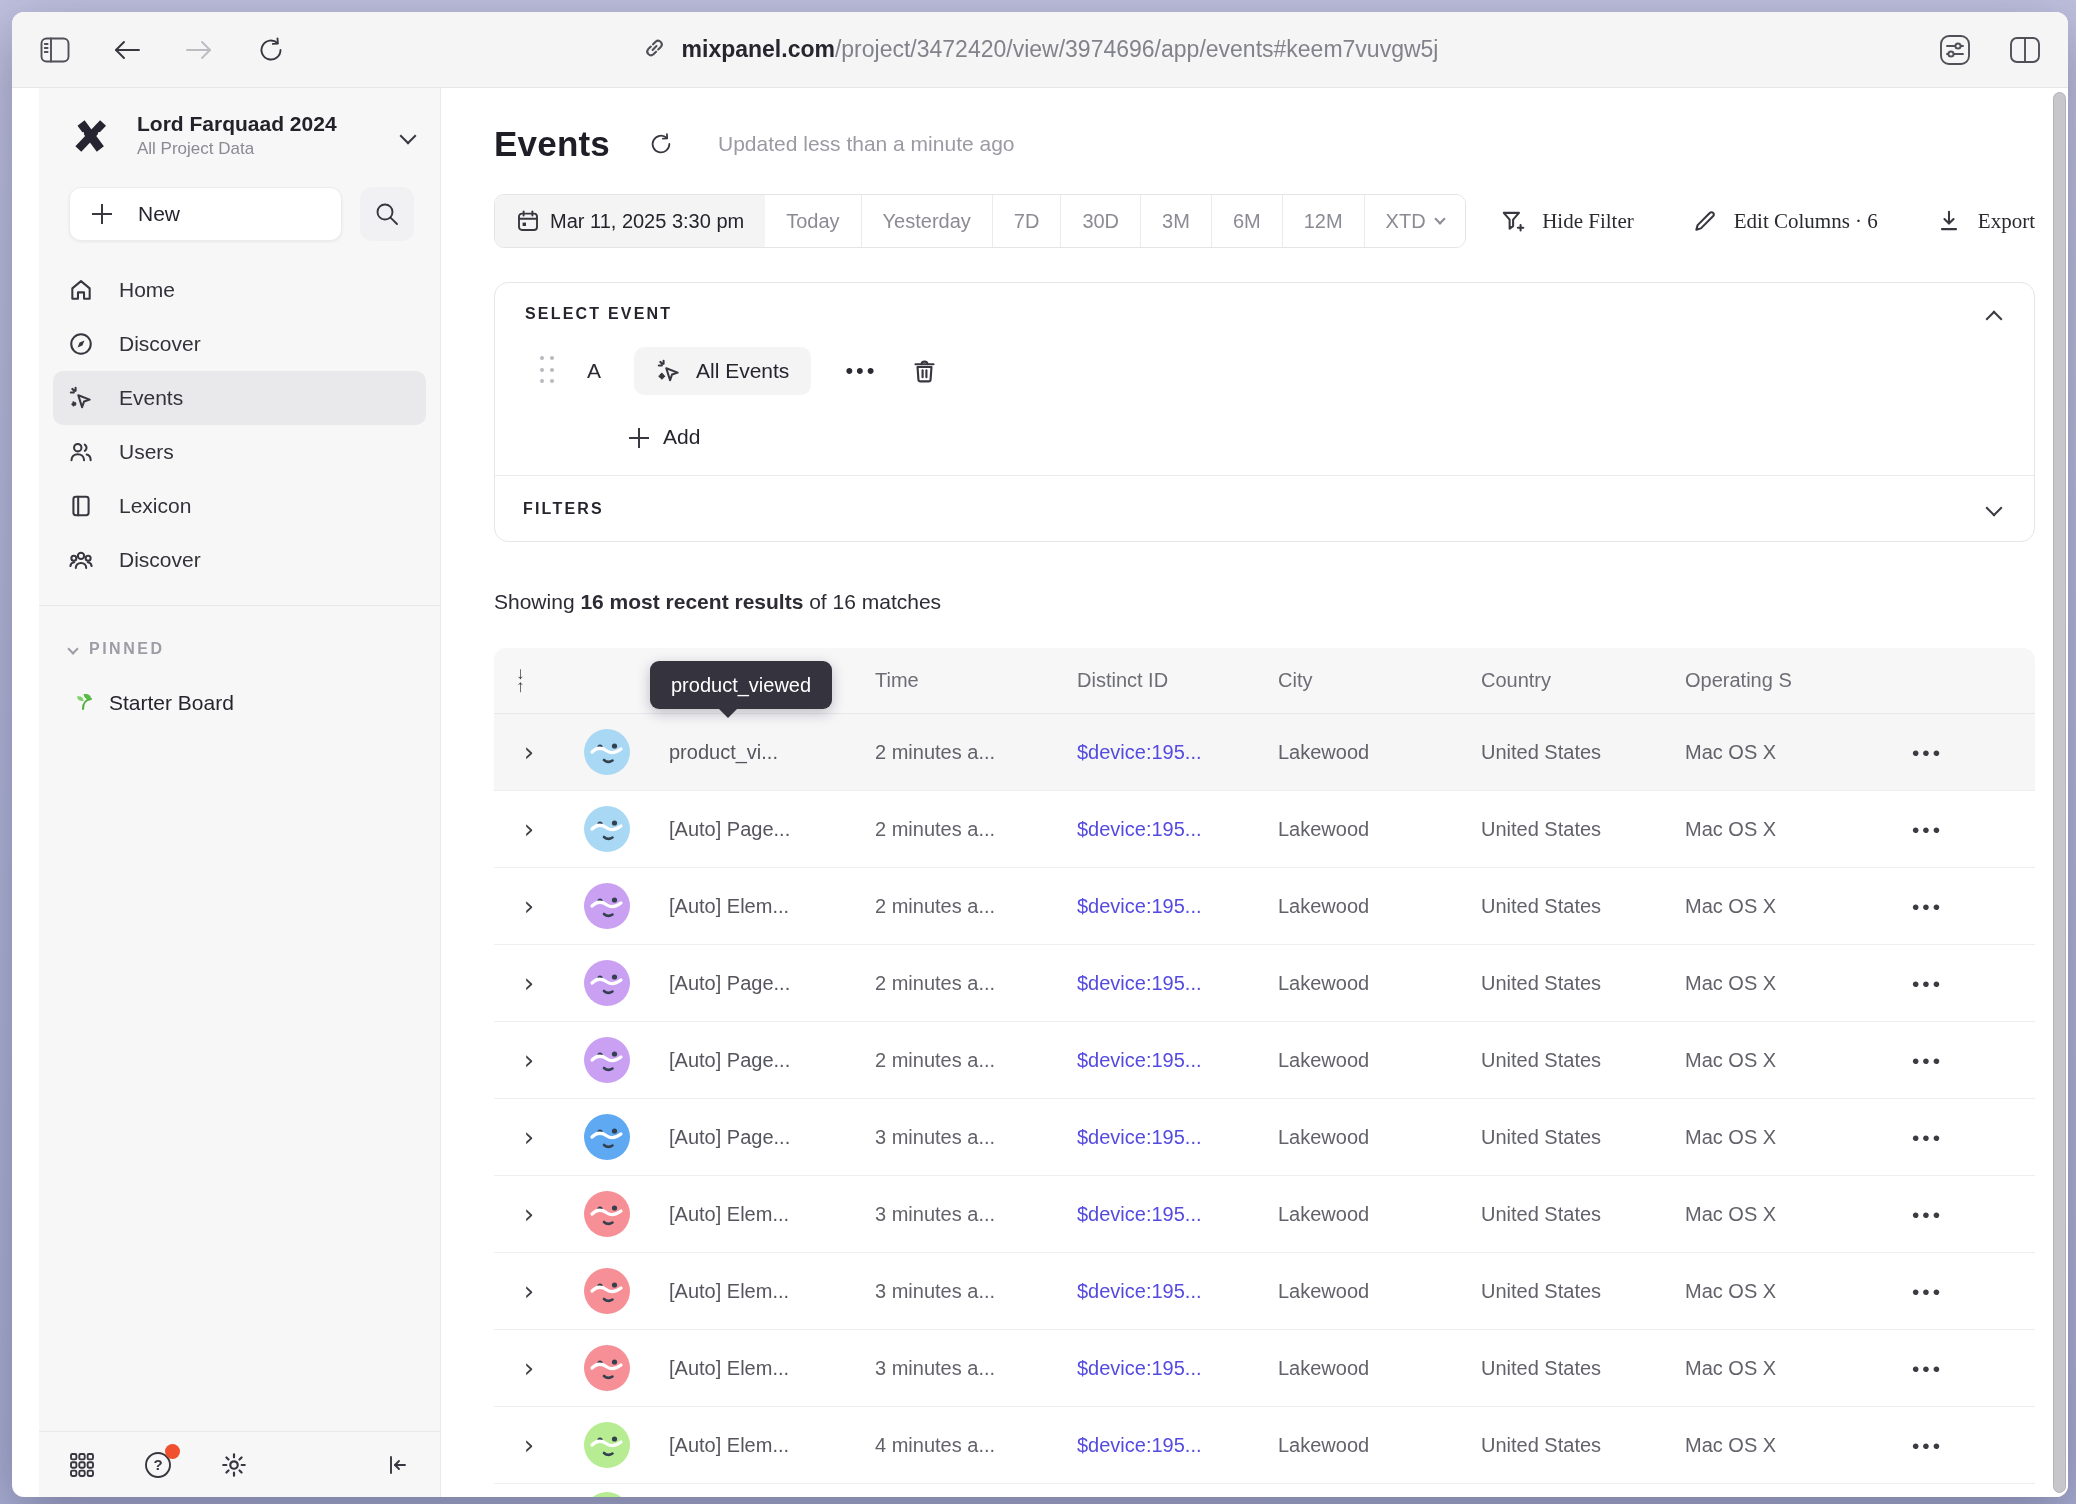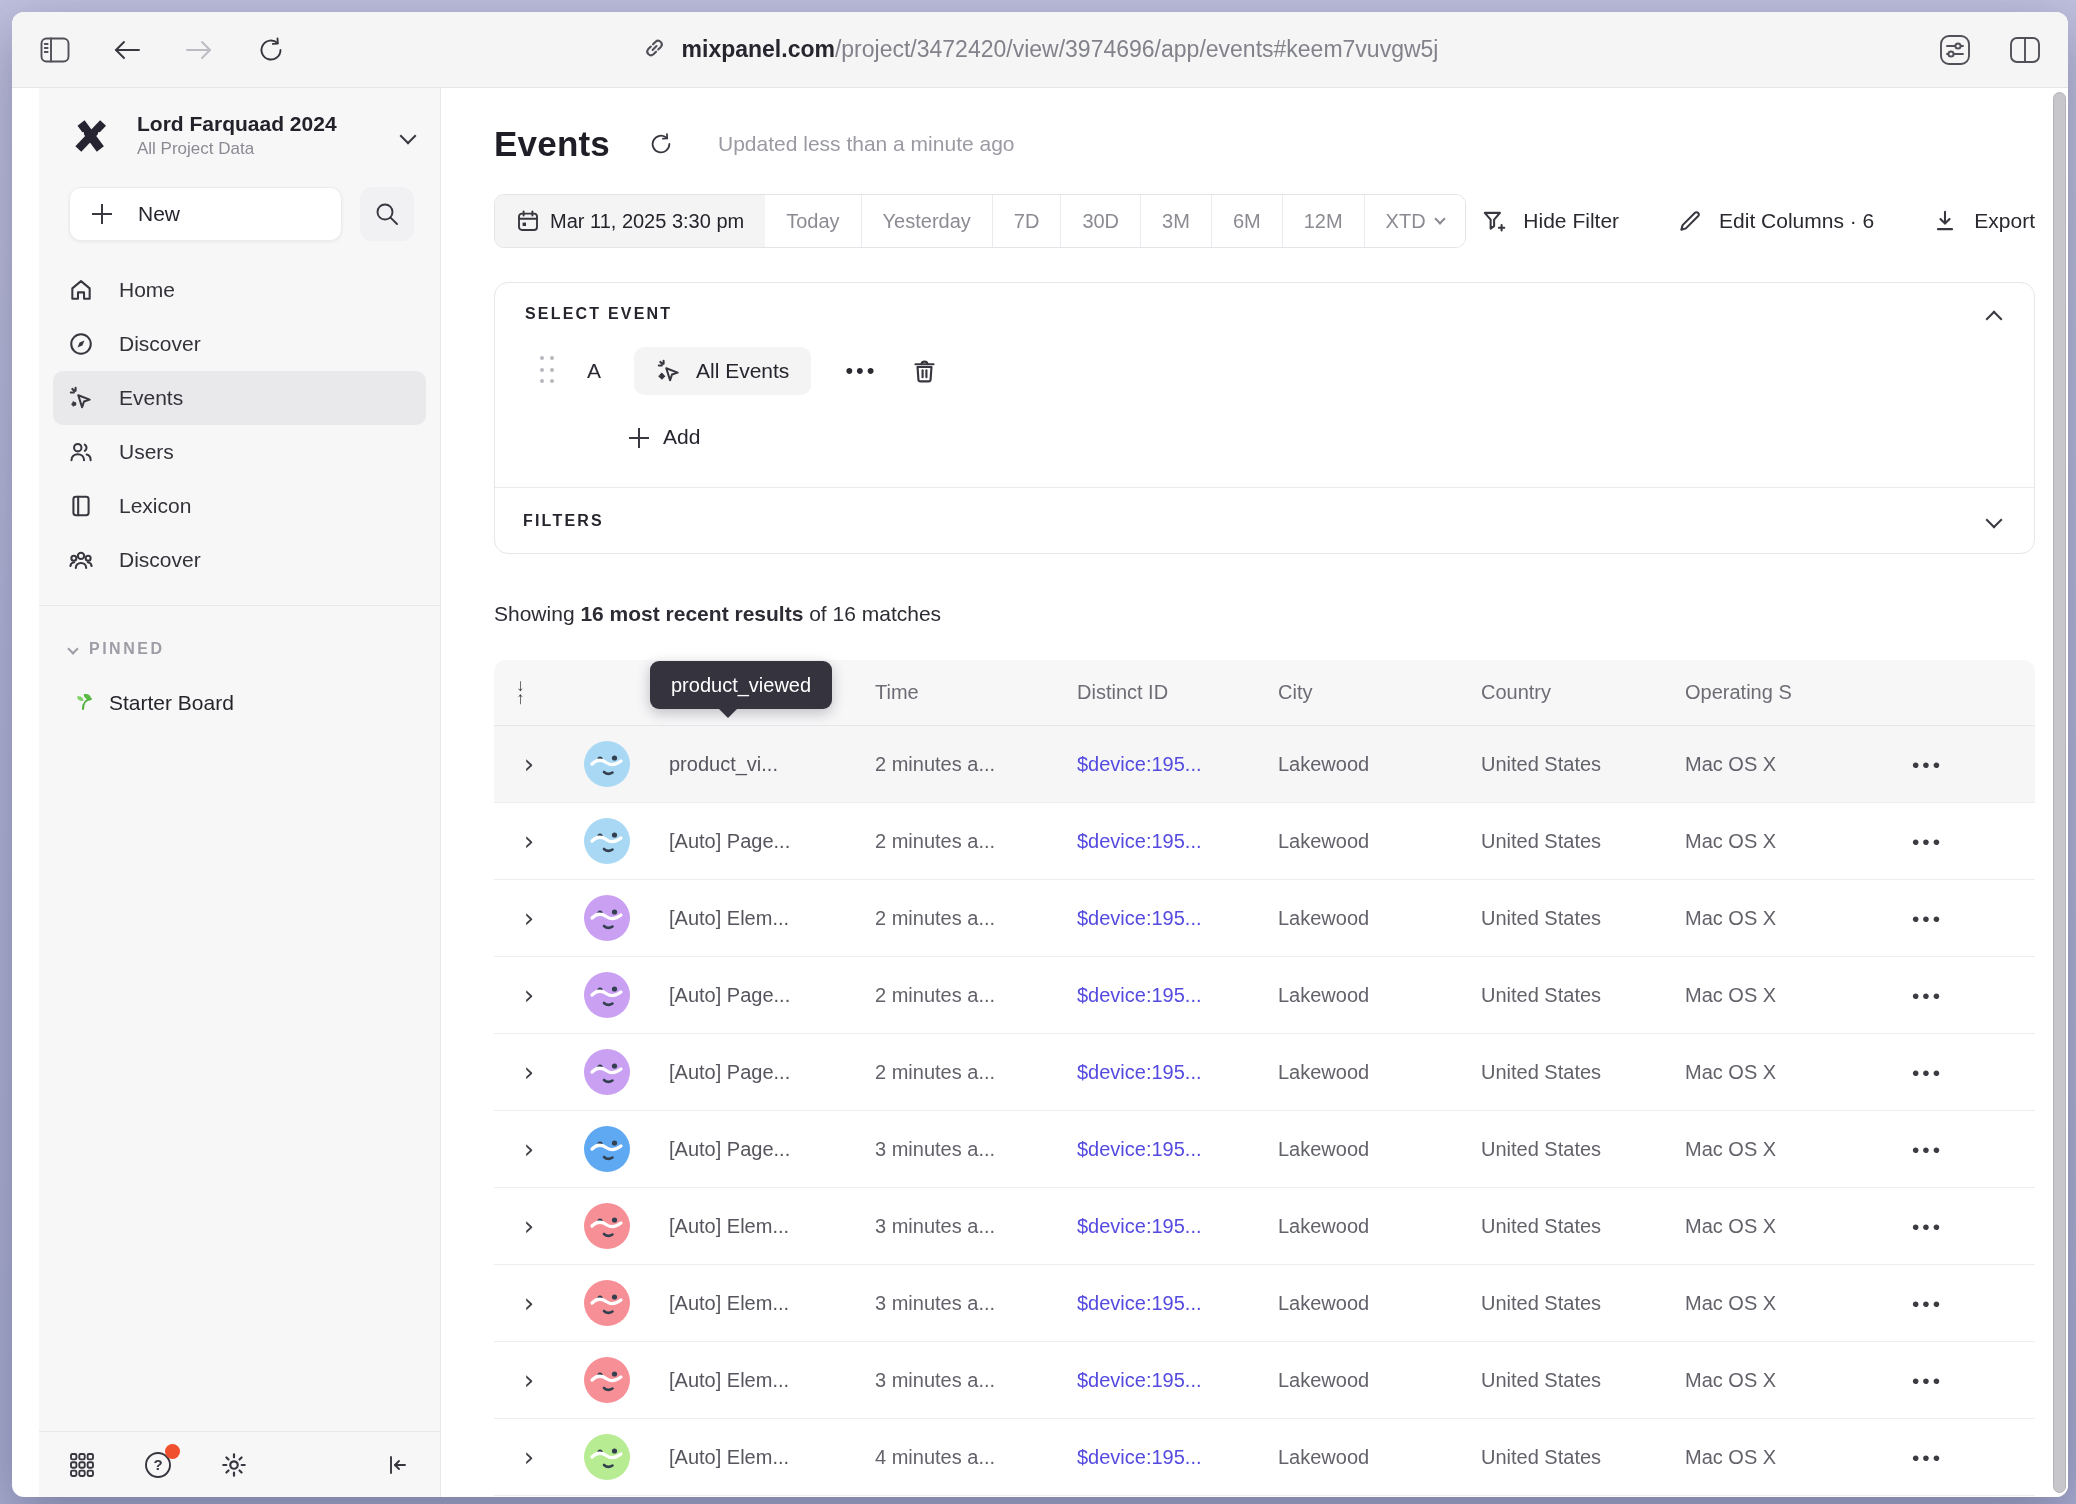--- a/index.html
+++ b/index.html
@@ -78,36 +78,36 @@
   .page-header { display:flex; align-items:center; gap:40px; margin-top:32px; height:48px; }
   .page-title { font-size:35px; font-weight:700; color:#1f1e26; letter-spacing:.2px; }
   .updated { font-size:21px; color:#9b9aa3; }
   .toolbar { width:1541px; margin-top:26px; display:flex; align-items:center; justify-content:space-between; }
   .seg-group { display:flex; border:1px solid #e4e3e7; border-radius:10px; overflow:hidden; background:#fff; height:54px; }
   .seg { border:none; background:#fff; font-size:20px; color:#8b8b93; padding:0 21px; cursor:pointer; border-left:1px solid #ebeaee; display:flex; align-items:center; gap:10px; font-family:inherit; white-space:nowrap; }
   .seg:first-child { border-left:none; }
   .seg.selected { background:#f4f4f5; color:#25242b; font-weight:500; }
   .seg .chev.sm { border-color:#8b8b93; margin-top:-4px; }
   .tool-actions { display:flex; align-items:center; gap:58px; }
-  .tool-btn { display:flex; align-items:center; gap:16px; font-size:21px; font-weight:500; color:#2a2930; background:none; border:none; cursor:pointer; font-family:Liberation Sans, sans-serif; white-space:nowrap; }
+  .tool-btn { display:flex; align-items:center; gap:16px; font-size:21px; font-weight:500; color:#2a2930; background:none; border:none; cursor:pointer; font-family:Liberation Serif, serif; white-space:nowrap; }
   
   .query-card { width:1541px; margin-top:34px; border:1px solid #e6e5e9; border-radius:14px; background:#fff; }
   .card-section { position:relative; padding:22px 28px 26px 30px; }
   .card-label { font-size:16px; font-weight:700; letter-spacing:2.2px; color:#26252d; }
   .card-chevbtn { position:absolute; right:28px; top:24px; background:none; border:none; cursor:pointer; padding:6px; }
   .filters-section { border-top:1px solid #ebeaee; padding:0 28px; height:66px; display:flex; align-items:center; position:relative; }
   .filters-section .card-chevbtn { top:20px; }
   .event-row { display:flex; align-items:center; margin:24px 0 0 15px; gap:30px; }
   .drag-handle { width:14px; height:30px; display:grid; grid-template-columns:repeat(2,1fr); grid-gap:5px 6px; }
   .drag-handle i { width:4px; height:4px; border-radius:50%; background:#b9b8bf; }
   .row-letter { font-size:21px; color:#2b2a32; width:20px; text-align:center; }
   .event-pill { display:flex; align-items:center; gap:14px; background:#f4f4f5; border:none; border-radius:10px; height:48px; padding:0 22px; font-size:21px; font-weight:500; color:#26252d; cursor:pointer; font-family:inherit; }
   .dots-btn { background:none; border:none; cursor:pointer; font-size:22px; letter-spacing:3px; color:#2b2a32; line-height:1; padding:4px; }
   .trash-btn { background:none; border:none; cursor:pointer; display:flex; }
-  .add-row { display:flex; align-items:center; gap:16px; margin:30px 0 12px 104px; background:none; border:none; cursor:pointer; font-size:21px; font-weight:500; color:#26252d; font-family:inherit; }
+  .add-row { display:flex; align-items:center; gap:16px; margin:30px 0 0 104px; background:none; border:none; cursor:pointer; font-size:21px; font-weight:500; color:#26252d; font-family:inherit; }
   
   .results-line { margin-top:48px; font-size:21px; color:#2d2c34; }
   .results-line b { font-weight:700; }
   
   .etable { width:1541px; margin-top:34px; position:relative; }
   .thead, .trow { display:grid; grid-template-columns:70px 70px 206px 202px 201px 203px 204px 170px 1fr; align-items:center; }
   .thead { height:66px; background:#f7f7f8; border-radius:12px 12px 0 0; border-bottom:1px solid #e7e6ea; color:#6d6d75; font-size:20px; }
   .thead .hcell { padding-left:35px; overflow:hidden; white-space:nowrap; }
   .sort-cell { padding-left:22px; display:flex; flex-direction:column; line-height:.72; font-size:17px; color:#3a3941; font-weight:700; }
   .trow { height:77px; border-bottom:1px solid #eeedf0; font-size:20px; color:#62626a; background:#fff; }

